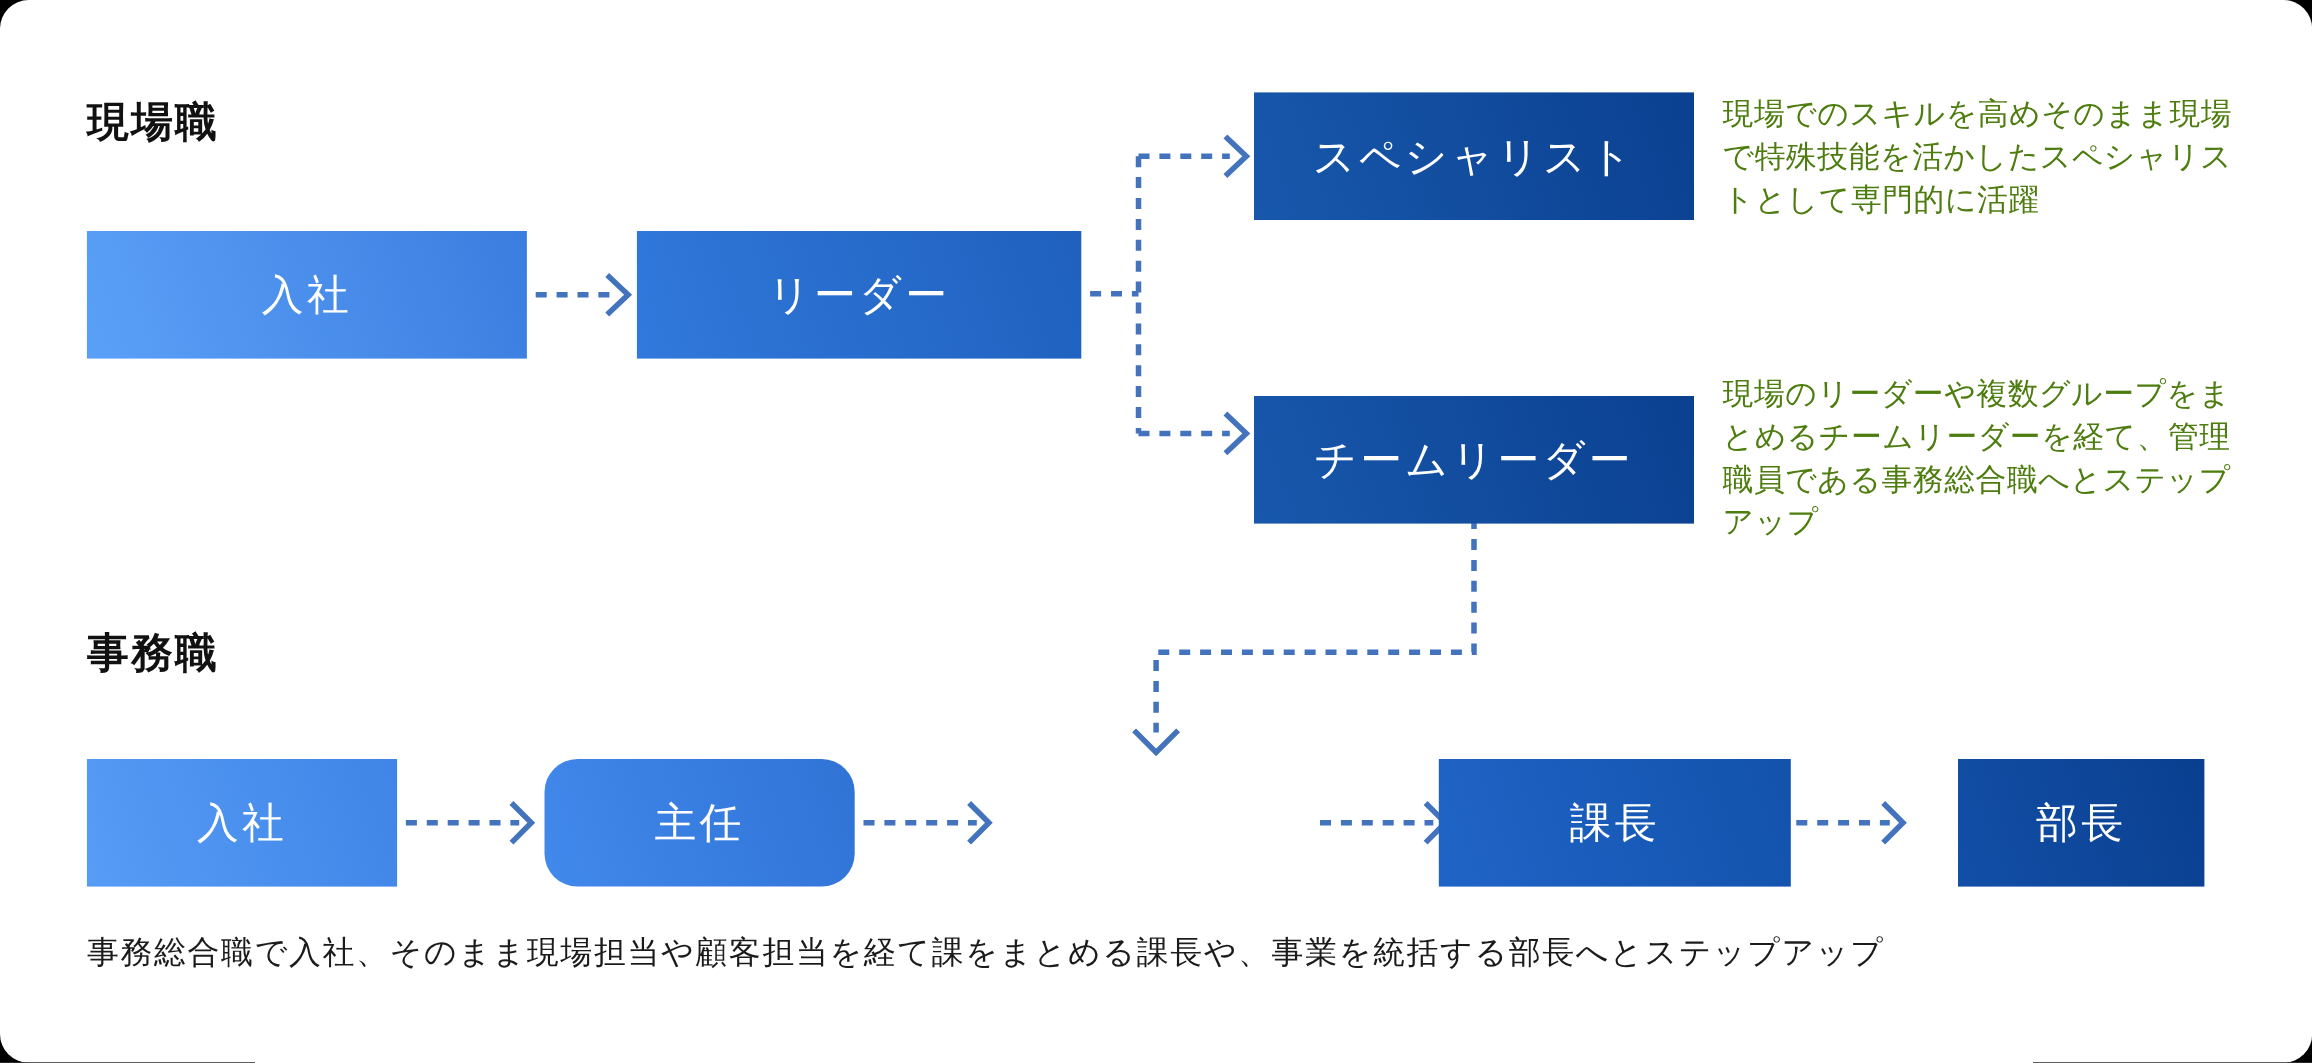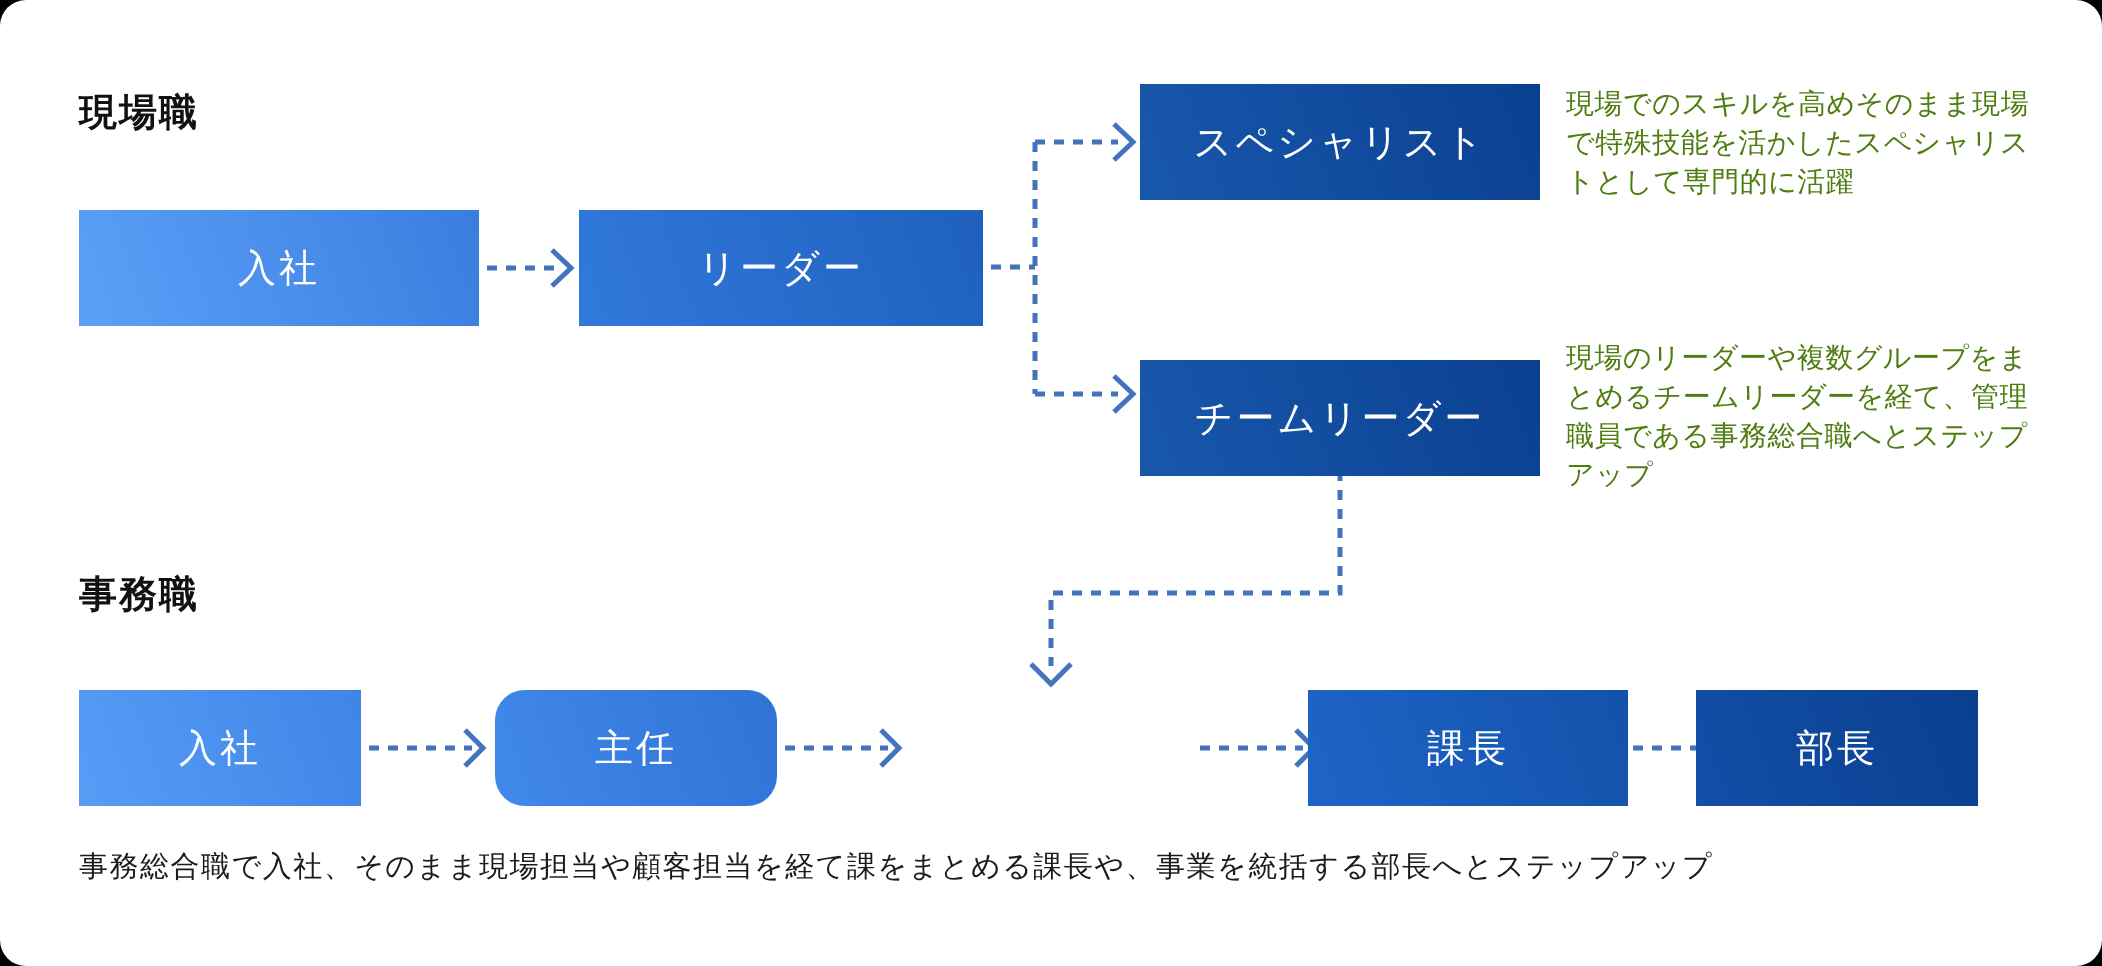--- a/index.html
+++ b/index.html
@@ -123,19 +123,19 @@
 
   <div class="box" style="left: 495px; top: 690px; width: 282px; height: 116px; background: linear-gradient(70deg, rgb(65, 137, 235), rgb(47, 115, 213)); border-radius: 30px;">
     <span class="label">主任</span>
   </div>
 
 
   <div class="box" style="left: 1308px; top: 690px; width: 320px; height: 116px; background: linear-gradient(70deg, rgb(32, 100, 199), rgb(18, 82, 171));">
     <span class="label">課長</span>
   </div>
 
-  <div class="box" style="left: 1696px; top: 690px; width: 282px; height: 116px; background: linear-gradient(70deg, rgb(18, 79, 167), rgb(10, 63, 143));">
+  <div class="box" style="left: 1780px; top: 690px; width: 224px; height: 116px; background: linear-gradient(70deg, rgb(18, 79, 167), rgb(10, 63, 143));">
     <span class="label">部長</span>
   </div>
 
   <p class="caption" style="left:79px;top:846px">事務総合職で入社、そのまま現場担当や顧客担当を経て課をまとめる課長や、事業を統括する部長へとステップアップ</p>
 
 </div>
 
 </body></html>

